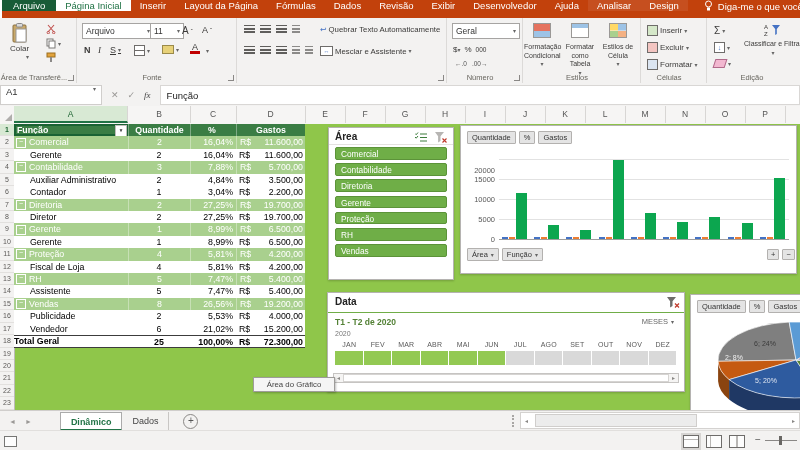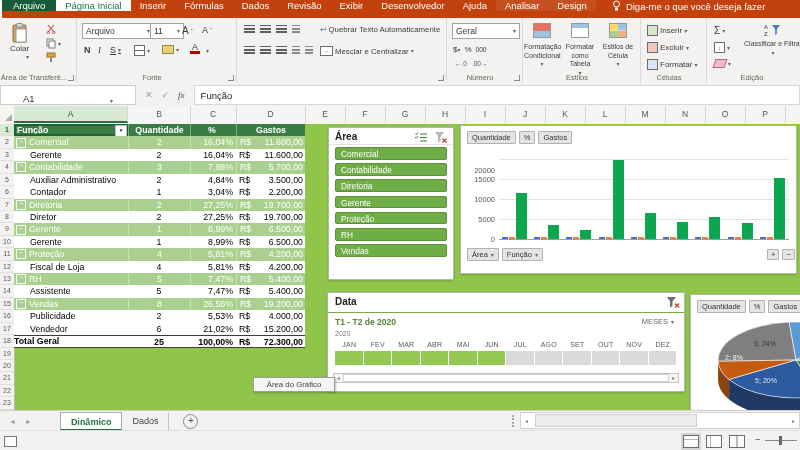--- a/index.html
+++ b/index.html
@@ -19,21 +19,21 @@
   .launcher{position:absolute;right:2px;bottom:2px;width:5px;height:5px;border-right:1px solid #8a8886;border-bottom:1px solid #8a8886}
   .combo{position:absolute;background:#fff;border:1px solid #a6a4a2;font-size:8.5px;display:flex;align-items:center;padding:0 3px;height:14px;color:#333}
   .caret{font-size:6px;color:#666;margin-left:auto;line-height:1}
   .ric{position:absolute;display:flex;align-items:center;gap:2px;font-size:9px;color:#3b3a39;white-space:nowrap}
   .bars{display:inline-block;width:11px;height:8px;background:repeating-linear-gradient(#5f5e5c 0 1.4px,transparent 1.4px 3.2px)}
   .minibox{display:inline-block;width:9px;height:9px;border:1px solid #6e6c6a;background:#fff}
   .stylebtn{position:absolute;width:36px;top:5px;text-align:center;font-size:7px;color:#3b3a39;line-height:1.25}
   .stylebtn .sic{display:inline-block;width:16px;height:13px;margin-bottom:2px}
   
   #fbar{position:absolute;left:0;top:84px;width:800px;height:22px;background:#f3f2f1;border-bottom:1px solid #cfcdcb;display:flex;align-items:center}
-  #namebox{width:90px;height:18px;background:#fff;border:1px solid #d0cecc;display:flex;align-items:flex-end;padding:0 22px;font-size:9.5px;color:#333}
+  #namebox{width:90px;height:18px;background:#fff;border:1px solid #d0cecc;display:flex;align-items:flex-start;padding:0 5px;font-size:9.5px;color:#333}
   #fxicons{display:flex;align-items:center;gap:9px;padding:0 9px;color:#9a9896;font-size:9px}
   #ffield{flex:1;height:18px;background:#fff;border:1px solid #d9d7d5;display:flex;align-items:center;padding:0 6px;font-size:9.5px;color:#222}
   
   #cols{position:absolute;left:0;top:106px;width:800px;height:18px;background:#f6f5f4;border-bottom:1px solid #b7b5b3}
   .colh{position:absolute;top:0;height:17px;line-height:17px;text-align:center;font-size:8.5px;color:#555;border-right:1px solid #d8d6d4}
   .colh.sel{background:#d8e9d4;color:#1c6331;border-bottom:2px solid #217346;box-sizing:border-box}
   #corner{position:absolute;left:0;top:0;width:14px;height:17px;border-right:1px solid #b7b5b3}
   #corner:after{content:"";position:absolute;right:2px;bottom:2px;border-left:7px solid transparent;border-bottom:7px solid #b0aeac}
   
   #sheet{position:absolute;left:0;top:124px;width:800px;height:286px;background:#8fc64a;overflow:hidden}
@@ -93,20 +93,21 @@
 </head>
 <body>
 
 <div id="app">
 
   <div id="tabrow">
     <div id="ribbon-tabs" style="display:flex">
         <div class="rtab file">Arquivo</div>
         <div class="rtab active">Página Inicial</div>
         <div class="rtab">Inserir</div>
+        <div class="rtab">Layout da Página</div>
         <div class="rtab">Fórmulas</div>
         <div class="rtab">Dados</div>
         <div class="rtab">Revisão</div>
         <div class="rtab">Exibir</div>
         <div class="rtab">Desenvolvedor</div>
         <div class="rtab">Ajuda</div>
         <div class="rtab ctx">Analisar</div>
         <div class="rtab ctx">Design</div>
       </div>
     <div id="tellme">
@@ -205,21 +206,21 @@
         <span class="bars"></span>
         <span class="bars" style="width:8px;opacity:.7"></span>
         <span class="bars" style="width:8px;opacity:.7"></span>
       </div>
       <div class="ric" style="left:84px;top:7px;font-size:7.8px">
         <span style="color:#4472c4">↩</span>
         <span>Quebrar Texto Automaticamente</span>
       </div>
       <div class="ric" style="left:84px;top:28px;font-size:7.8px">
         <span class="minibox" style="width:11px;height:8px;text-align:center;font-size:6px;line-height:8px;color:#4472c4">↔</span>
-        <span>Mesclar e Centralizar</span>
+        <span>Mesclar e Assistente</span>
           <span class="caret">▾</span>
       </div>
       <div class="launcher"></div>
     </div>
 
     <div class="rgroup" style="left:446px;width:76px">
       <div class="combo" style="left:6px;top:5px;width:60px">
         <span>Geral</span>
           <span class="caret">▾</span>
       </div>

